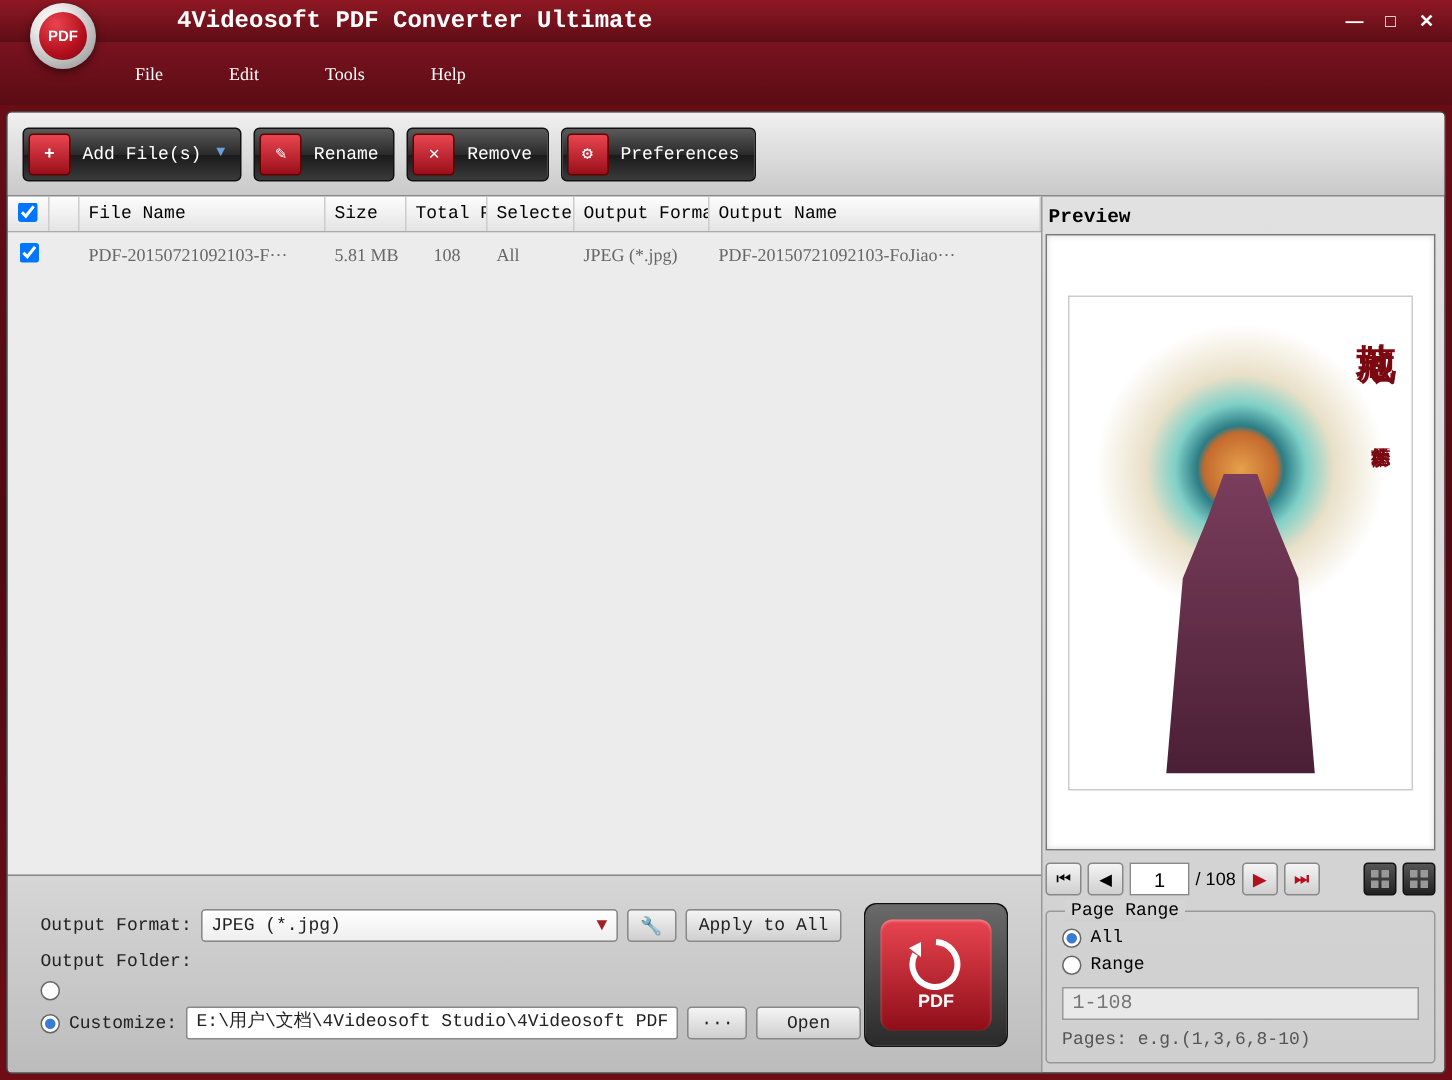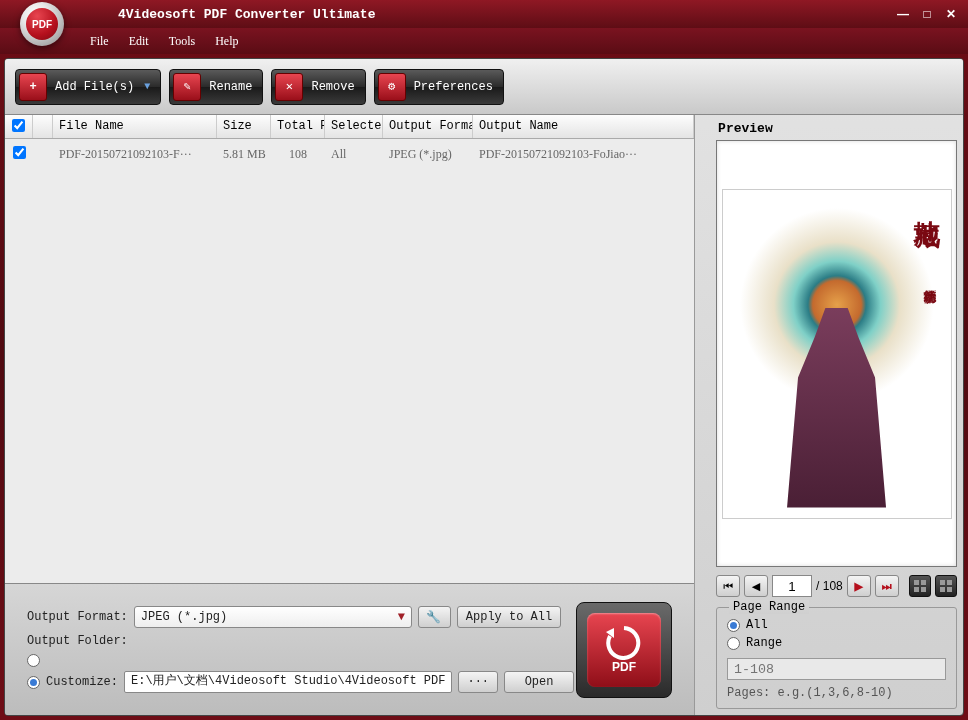--- a/index.html
+++ b/index.html
@@ -33,37 +33,37 @@
 }
 .logo-inner {
   width: 32px; height: 32px; border-radius: 50%;
   background: radial-gradient(circle at 35% 25%, #e84550, #b5101d 60%, #7a0912);
   display: flex; align-items: center; justify-content: center;
   color: #fff; font-weight: bold; font-size: 10px;
 }
 .titlebar-title {
   margin-left: 54px;
   font-family: "Courier New", monospace;
-  font-size: 13px;
+  font-size: 16px;
   font-weight: bold;
   text-align: right;
 }
 .win-buttons { margin-left: auto; display: flex; gap: 6px; }
 .win-btn {
   width: 18px; height: 16px;
   color: #fff; font-weight: bold;
   display: flex; align-items: center; justify-content: center;
   cursor: pointer;
 }
 .menubar {
-  height: 26px;
+  height: 42px;
   background: linear-gradient(#7a1320, #5a0c14);
   display: flex; align-items: center;
   padding-left: 90px;
-  gap: 20px;
+  gap: 44px;
   color: #fff;
 }
 .menubar span { cursor: pointer; font-family: Tahoma; font-size: 12px; }
 .content {
   flex: 1;
   margin: 4px;
   background: linear-gradient(#e3e3e3, #cfcfcf);
   border: 1px solid #444;
   border-radius: 4px;
   display: flex; flex-direction: column;
@@ -197,21 +197,21 @@
 }
 .convert-inner {
   width: 74px; height: 74px; border-radius: 8px;
   background: linear-gradient(#e84550,#8f0e18);
   display:flex; flex-direction: column; align-items:center; justify-content:center;
   color:#fff; font-weight:bold; box-shadow: inset 0 1px 2px rgba(255,255,255,0.4);
 }
 .right-pane {
   width: 268px;
   display:flex; flex-direction:column;
-  padding: 2px 6px 6px 21px;
+  padding: 2px 6px 6px 2px;
 }
 .preview-title {
   font-family: "Courier New", monospace; font-weight: bold;
   font-size: 13px; padding: 4px 2px;
 }
 .preview-box {
   flex: 1;
   background: #fff;
   border: 1px solid #777;
   box-shadow: inset 0 0 4px rgba(0,0,0,0.15);

